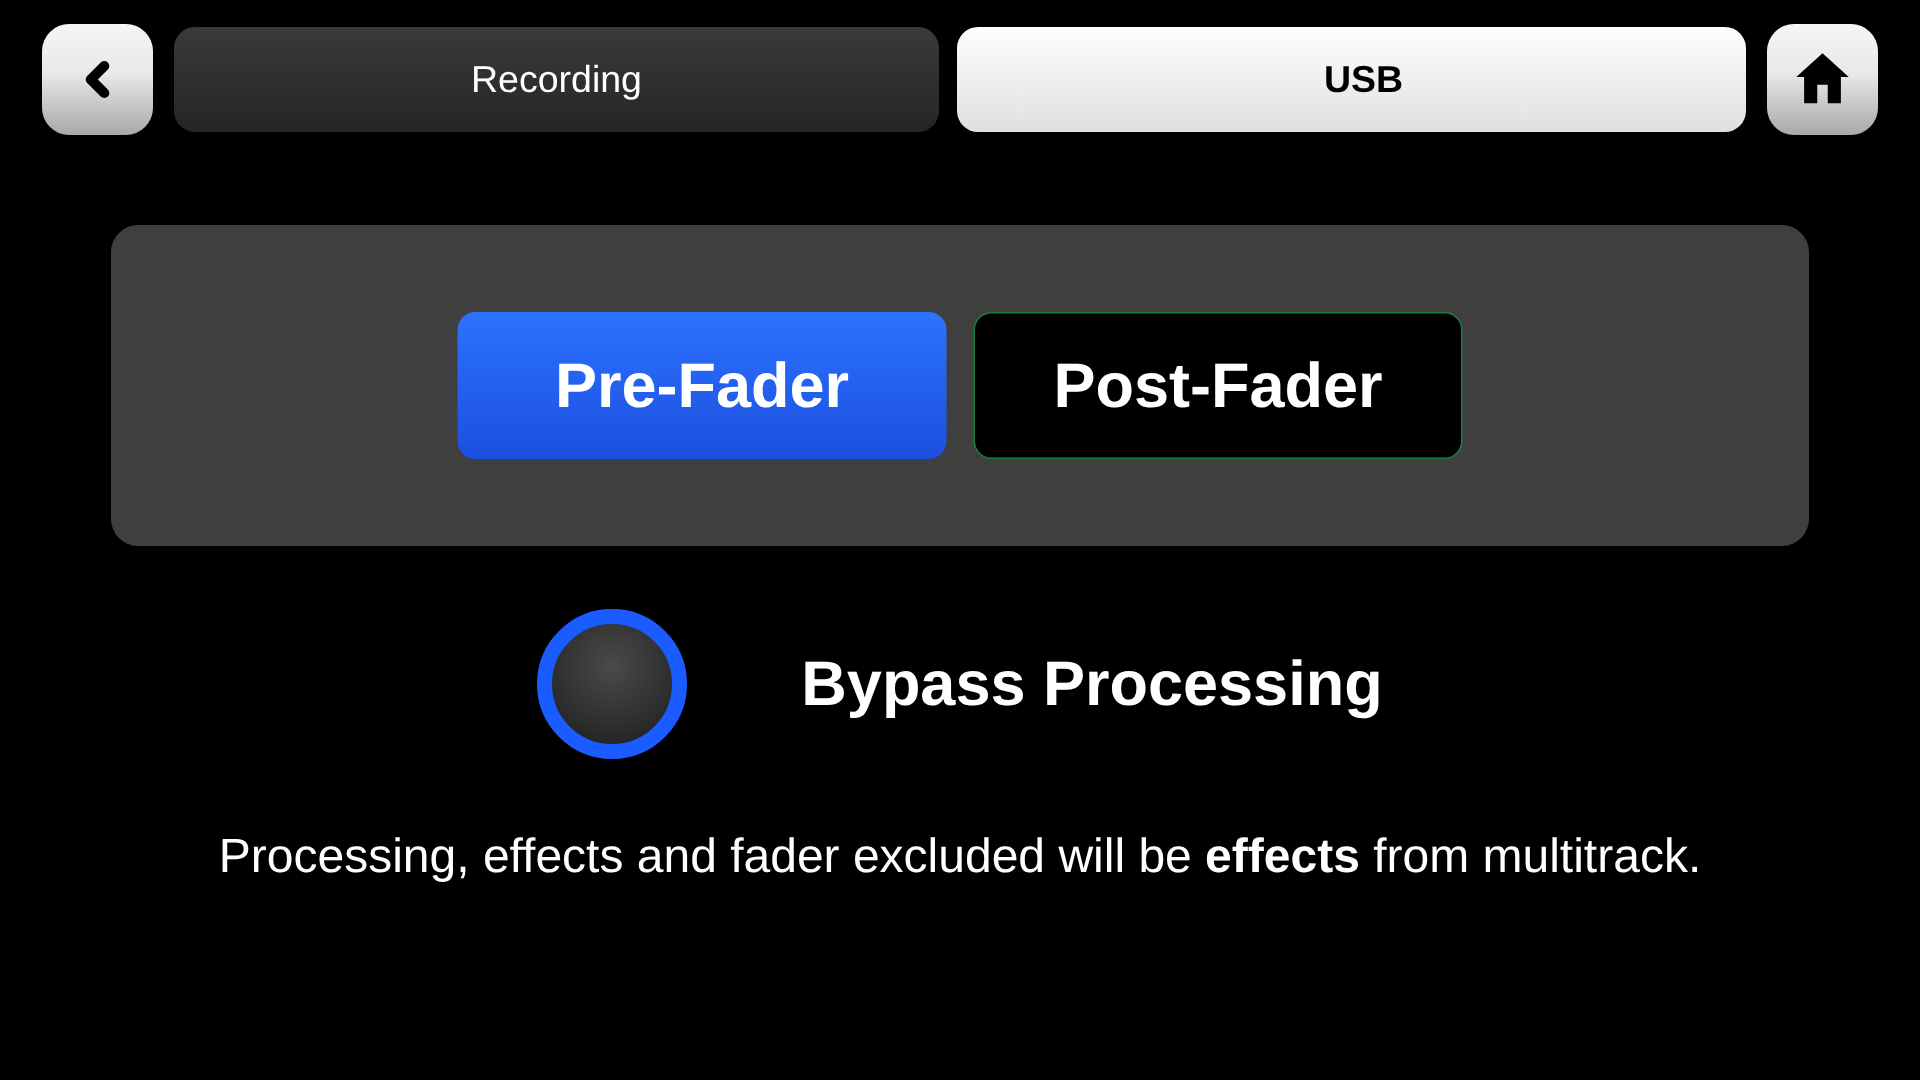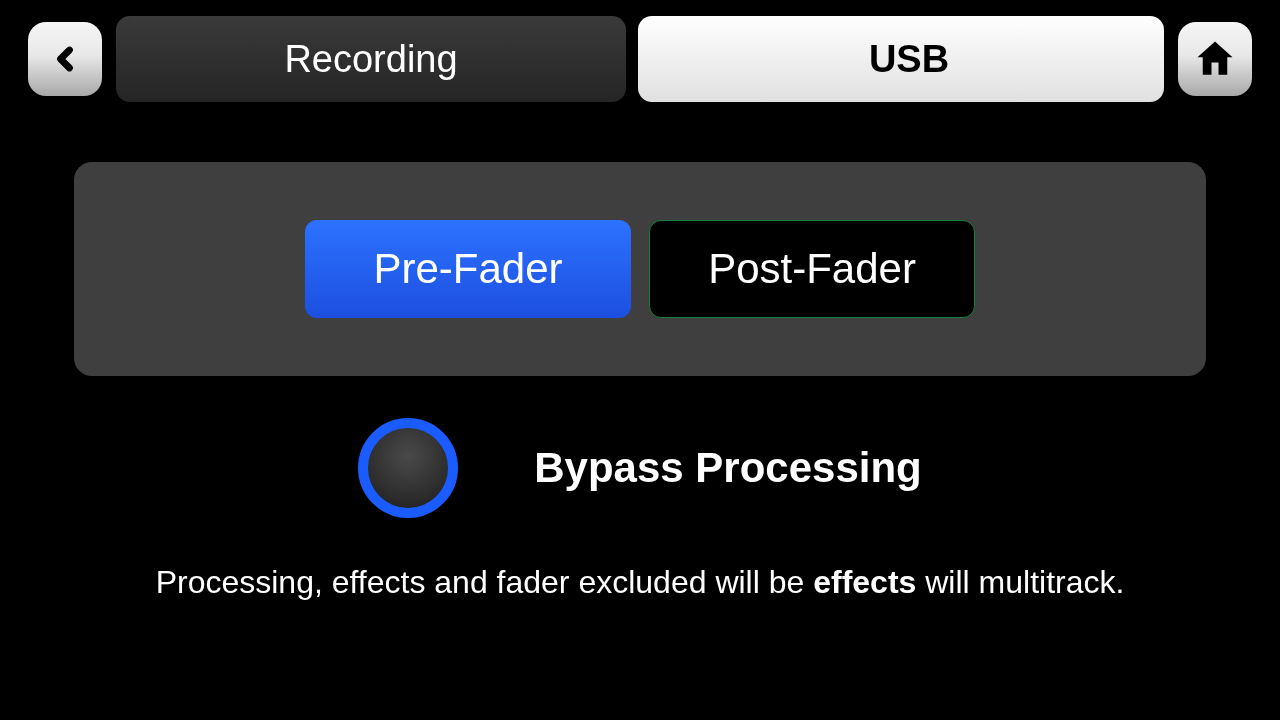--- a/index.html
+++ b/index.html
@@ -32,26 +32,26 @@
       cursor: pointer;
       flex-shrink: 0;
     }
     .tabs {
       flex: 1;
       display: flex;
       gap: 12px;
     }
     .tab {
       flex: 1;
-      height: 86px;
+      height: 70px;
       border-radius: 14px;
       display: flex;
       align-items: center;
       justify-content: center;
-      font-size: 38px;
+      font-size: 25px;
       font-weight: 400;
       cursor: pointer;
     }
     .tab-inactive {
       background: linear-gradient(180deg, #3a3a3a 0%, #252525 100%);
       color: #fff;
     }
     .tab-active {
       background: linear-gradient(180deg, #ffffff 0%, #e0e0e0 100%);
       color: #000;
@@ -70,20 +70,21 @@
     }
     .mode-btn {
       width: 326px;
       height: 98px;
       border-radius: 12px;
       display: flex;
       align-items: center;
       justify-content: center;
       font-size: 42px;
       cursor: pointer;
+      font-weight: bold;
     }
     .mode-active {
       background: linear-gradient(180deg, #2d72ff 0%, #1c4fe0 100%);
       color: #fff;
     }
     .mode-inactive {
       background: #000;
       color: #fff;
       border: 1px solid #15803d;
     }
@@ -151,14 +152,14 @@
     <span>Post-Fader</span>
   </div>
 </div>
 
 <div class="bypass-row">
   <div class="toggle-circle"></div>
   <div class="bypass-label">Bypass Processing</div>
 </div>
 
 <div class="description">
-  <span>Processing, effects and fader excluded will be </span><span class="bold">effects</span><span> will multitrack.</span>
+  <span>Processing, effects and fader excluded will be </span><span class="bold">effects</span><span> from multitrack.</span>
 </div>
 
 </body></html>

